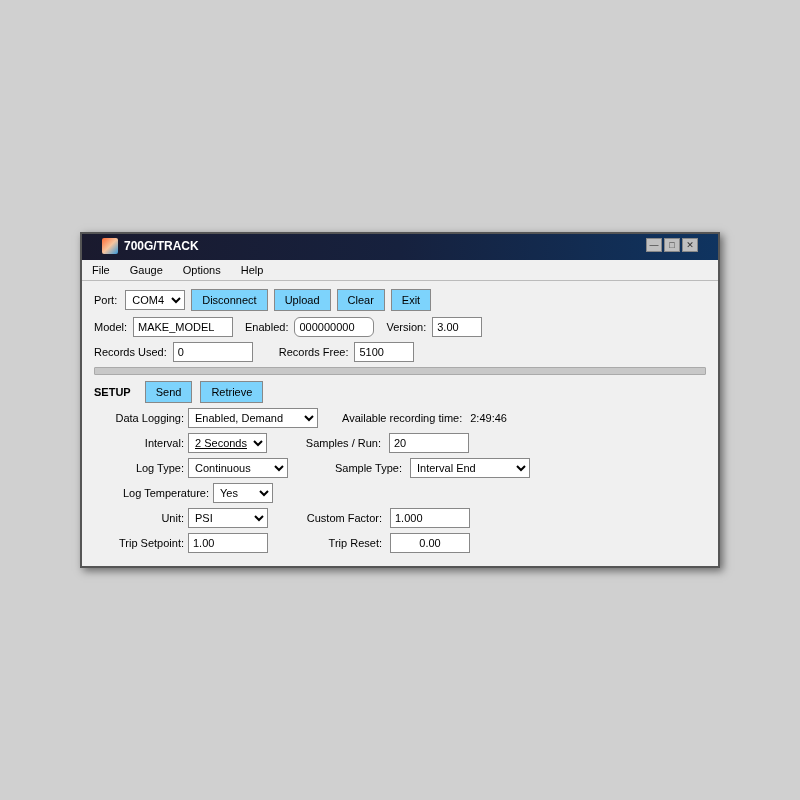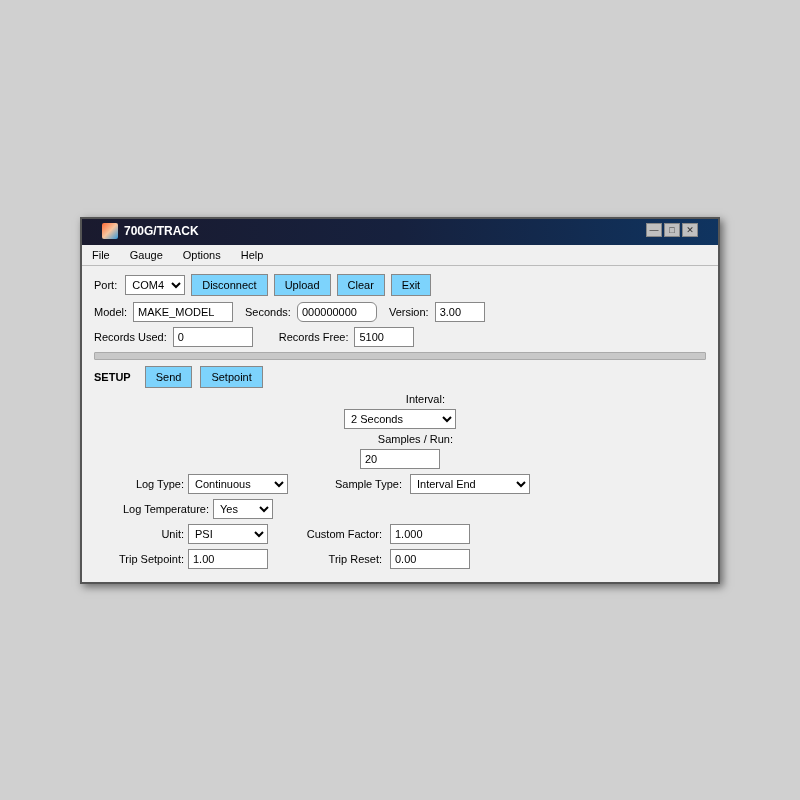--- a/index.html
+++ b/index.html
@@ -172,47 +172,57 @@
       </select>
       <button class="btn">Disconnect</button>
       <button class="btn">Upload</button>
       <button class="btn">Clear</button>
       <button class="btn">Exit</button>
     </div>
 
     <div class="row" style="gap:6px; margin-bottom:5px;">
       <span class="label">Model:</span>
       <input class="text-input" type="text" style="width: 100px;" value="MAKE_MODEL">
-      <span class="label" style="margin-left:6px;">Seconds:</span>
+      <span class="label" style="margin-left:6px;">Enabled:</span>
       <input class="text-input" type="text" style="width: 80px; border-radius: 6px;" value="000000000">
       <span class="label" style="margin-left:6px;">Version:</span>
       <input class="text-input" type="text" style="width: 50px;" value="3.00">
     </div>
 
     <div class="row" style="gap:6px; margin-bottom:5px;">
       <span class="label">Records Used:</span>
       <input class="text-input" type="text" style="width: 80px;" value="0">
       <span class="label" style="margin-left:20px;">Records Free:</span>
       <input class="text-input" type="text" style="width: 60px;" value="5100">
     </div>
 
     <div style="height:8px; background:#c8c8c8; border:1px solid #aaa; margin-bottom:6px; border-radius:1px;"></div>
 
     <div class="setup-row" style="margin-bottom:5px;">
       <span class="section-label" style="margin-right:10px;">SETUP</span>
       <button class="btn" style="margin-right:4px;">Send</button>
-      <button class="btn">Setpoint</button>
+      <button class="btn">Retrieve</button>
     </div>
 
     <div>
 
-
-      <div class="form-row" style="margin-bottom:5px;flex-direction:column;">
+      <div class="form-row" style="margin-bottom:5px;">
+        <span class="form-label" style="width:90px;">Data Logging:</span>
+        <select style="width:130px;">
+          <option>Enabled, Demand</option>
+          <option>Enabled, Continuous</option>
+          <option>Disabled</option>
+        </select>
+        <span class="form-label" style="margin-left:20px; margin-right:4px;">Available recording time:</span>
+        <span class="form-label">2:49:46</span>
+      </div>
+
+      <div class="form-row" style="margin-bottom:5px;">
         <span class="form-label" style="width:90px;">Interval:</span>
-        <select style="width:112px;">
+        <select style="width:79px;text-decoration:underline;">
           <option>1 Second</option>
           <option selected="">2 Seconds</option>
           <option>5 Seconds</option>
           <option>10 Seconds</option>
           <option>30 Seconds</option>
           <option>1 Minute</option>
         </select>
         <span class="form-label" style="margin-left:20px; margin-right:4px; width:90px; text-align:right;">Samples / Run:</span>
         <input class="text-input" type="text" style="width: 80px;" value="20">
       </div>
@@ -247,18 +257,18 @@
           <option>kPa</option>
         </select>
         <span class="form-label" style="margin-left:20px; margin-right:4px; width:90px; text-align:right;">Custom Factor:</span>
         <input class="text-input" type="text" style="width: 80px;" value="1.000">
       </div>
 
       <div class="form-row" style="margin-bottom:5px;">
         <span class="form-label" style="width:90px;">Trip Setpoint:</span>
         <input class="text-input" type="text" style="width: 80px;" value="1.00">
         <span class="form-label" style="margin-left:20px; margin-right:4px; width:90px; text-align:right;">Trip Reset:</span>
-        <input class="text-input" type="text" style="width: 80px;" value="0.00">
+        <input class="text-input" type="text" style="width: 80px; text-align: center;" value="0.00">
       </div>
 
     </div>
   </div>
 </div>
 
 </body></html>

